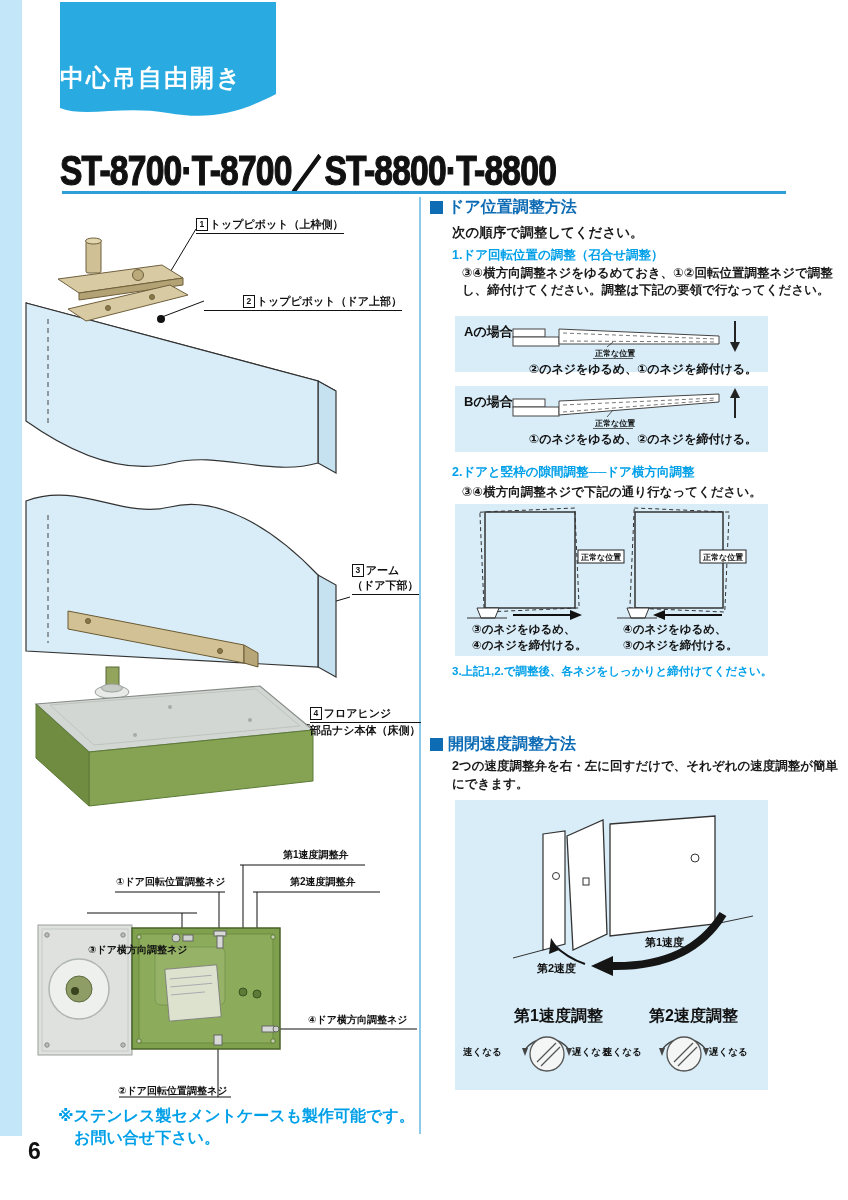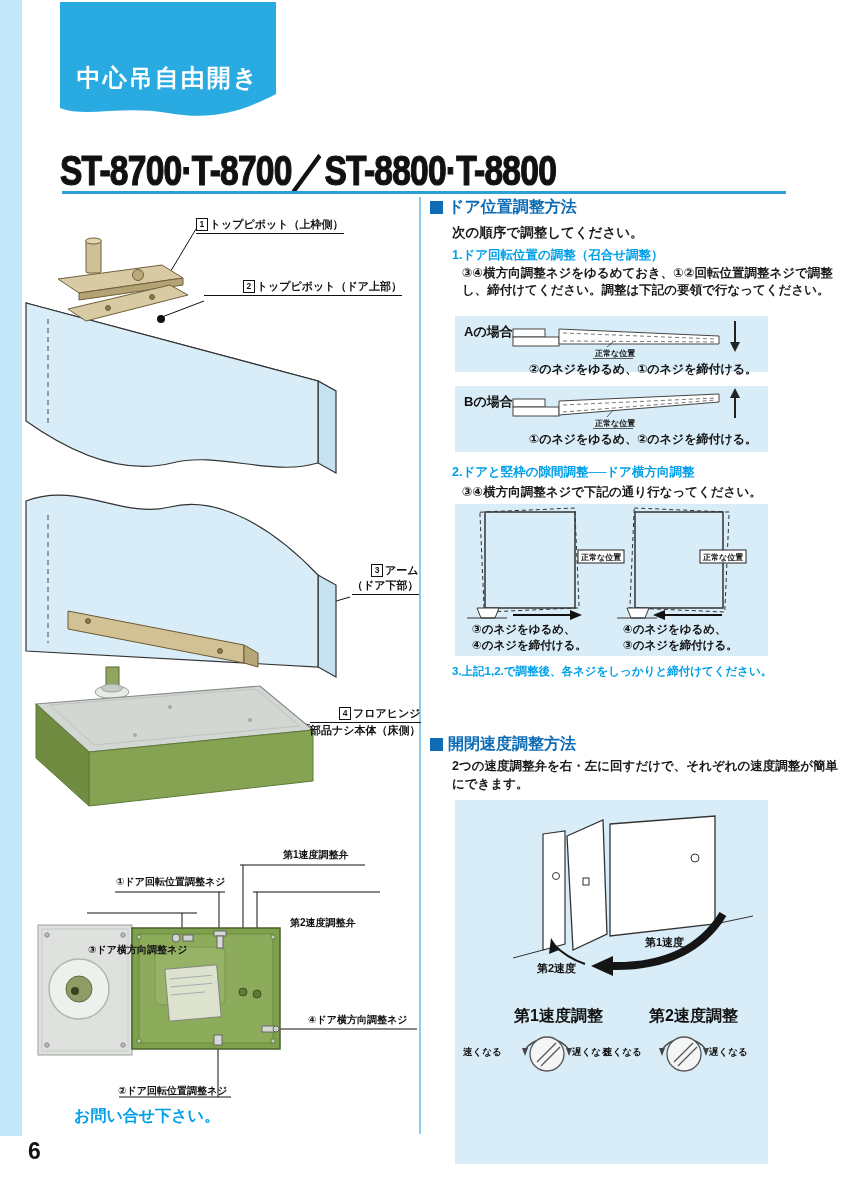--- a/index.html
+++ b/index.html
@@ -2,21 +2,21 @@
 <html><head>
 <meta charset="utf-8">
 <style>
   html,body{margin:0;padding:0;background:#fff;}
   body{width:848px;height:1200px;position:relative;overflow:hidden;
        font-family:"Liberation Sans","DejaVu Sans",sans-serif;color:#111;}
   .a{position:absolute;}
   .b{font-weight:bold;}
   .nw{white-space:nowrap;}
   
-  .lbl{font-size:11px;font-weight:bold;color:#111;white-space:nowrap;text-align:right;}
+  .lbl{font-size:11px;font-weight:bold;color:#111;white-space:nowrap;}
   .ul{border-bottom:1.3px solid #111;padding-bottom:1px;}
   .bx{display:inline-block;border:1.2px solid #111;font-size:8.5px;line-height:1;
       padding:1px 2.5px;margin-right:2px;vertical-align:1px;font-weight:bold;}
   .slbl{font-size:10px;font-weight:bold;white-space:nowrap;}
   
   .rhead{display:flex;align-items:center;font-size:16px;font-weight:bold;color:#0e6cb5;}
   .sq{width:13px;height:13px;background:#0e6cb5;display:inline-block;margin-right:5px;flex:none;}
   .cyan{color:#00a0e9;font-weight:bold;}
   .bodyt{font-weight:bold;color:#1a1a1a;}
   .bluebox{background:#d9edf8;}
@@ -30,21 +30,21 @@
 </style>
 </head>
 <body>
 
 <div class="a" style="left:0;top:0;width:22px;height:1136px;background:#c3e7f8;"></div>
 
 <div class="a" style="left:60px;top:2px;width:216px;height:124px;">
   <svg width="216" height="124" viewBox="0 0 216 124">
     <path d="M0 0 H216 V92 C178 112 148 118 108 111 C62 103 26 116 0 106 Z" fill="#29abe2"></path>
   </svg>
-  <div class="a b" style="left:0;right:0;top:60px;text-align:center;color:#fff;font-size:24px;letter-spacing:2px;">中心吊自由開き</div>
+  <div class="a b" style="left:0;right:0;top:60px;color:#fff;font-size:24px;letter-spacing:2px;">中心吊自由開き</div>
 </div>
 
 <div class="a" id="title" style="left:60px;top:143px;">ST-8700·T-8700／ST-8800·T-8800</div>
 <div class="a" style="left:62px;top:191px;width:724px;height:3px;background:#2b9fd6;"></div>
 
 <div class="a" style="left:419px;top:197px;width:2px;height:937px;background:#8ecbe9;"></div>
 
 <svg class="a" style="left:20px;top:215px;" width="400" height="612" viewBox="0 0 400 612">
 
   <g stroke="#111" stroke-width="1">
@@ -102,21 +102,21 @@
     <circle cx="230" cy="505" r="2" fill="#a7aca7"></circle>
     <circle cx="115" cy="520" r="2" fill="#a7aca7"></circle>
     <polygon points="69,537 293,515 293,566 69,591" fill="#85a352" stroke="#5c7a36"></polygon>
     <polygon points="16,489 69,537 69,591 16,543" fill="#6f8c41" stroke="#5c7a36"></polygon>
   </g>
 </svg>
 
 <div class="a lbl ul" style="left:196px;top:217px;">
   <span class="bx">1</span><span>トップピボット（上枠側）</span>
 </div>
-<div class="a lbl ul" style="left:204px;top:279px;padding-left:39px;">
+<div class="a lbl ul" style="left:204px;top:294px;padding-left:39px;">
   <span class="bx">2</span><span>トップピボット（ドア上部）</span>
 </div>
 <div class="a lbl" style="left:352px;top:563px;">
   <div><span class="bx">3</span><span>アーム</span></div>
   <div class="ul">（ドア下部）</div>
 </div>
 <div class="a lbl" style="left:310px;top:706px;">
   <div class="ul"><span class="bx">4</span><span>フロアヒンジ</span></div>
   <div>部品ナシ本体（床側）</div>
 </div>
@@ -170,27 +170,28 @@
     <circle cx="241" cy="184" r="3" fill="#cfd3cf" stroke="#666"></circle>
     <rect x="179" y="190" width="8" height="10" fill="#d6d9d6" stroke="#666"></rect>
     <circle cx="104" cy="92" r="2.2" fill="#c8d0b8" stroke="#5c7a36"></circle>
     <circle cx="238" cy="92" r="2.2" fill="#c8d0b8" stroke="#5c7a36"></circle>
     <circle cx="104" cy="196" r="2.2" fill="#c8d0b8" stroke="#5c7a36"></circle>
     <circle cx="238" cy="196" r="2.2" fill="#c8d0b8" stroke="#5c7a36"></circle>
   </g>
 </svg>
 
 <div class="a slbl" style="left:283px;top:848px;">第1速度調整弁</div>
-<div class="a slbl" style="left:290px;top:916px;">第2速度調整弁</div>
+<div class="a slbl" style="left:290px;top:875px;">第2速度調整弁</div>
 <div class="a slbl" style="left:116px;top:875px;">①ドア回転位置調整ネジ</div>
 <div class="a slbl" style="left:88px;top:943px;">③ドア横方向調整ネジ</div>
 <div class="a slbl" style="left:308px;top:1013px;">④ドア横方向調整ネジ</div>
 <div class="a slbl" style="left:118px;top:1084px;">②ドア回転位置調整ネジ</div>
 
 <div class="a note" style="left:58px;top:1105px;">
+  <div>※ステンレス製セメントケースも製作可能です。</div>
   <div style="padding-left:16px;">お問い合せ下さい。</div>
 </div>
 
 <div class="a b" style="left:28px;top:1138px;font-size:23px;">6</div>
 
 <div class="a rhead" style="left:430px;top:197px;">
   <span class="sq"></span>
   <span>ドア位置調整方法</span>
 </div>
 <div class="a bodyt" style="left:452px;top:224px;font-size:13.5px;">次の順序で調整してください。</div>
@@ -274,21 +275,21 @@
 </div>
 
 <div class="a cyan nw" style="left:452px;top:664px;font-size:11.5px;">3.上記1,2.で調整後、各ネジをしっかりと締付けてください。</div>
 
 <div class="a rhead" style="left:430px;top:734px;">
   <span class="sq"></span>
   <span>開閉速度調整方法</span>
 </div>
 <div class="a bodyt" style="left:452px;top:758px;width:388px;font-size:12.5px;line-height:1.4;">2つの速度調整弁を右・左に回すだけで、それぞれの速度調整が簡単にできます。</div>
 
-<div class="a bluebox" style="left:455px;top:800px;width:313px;height:364px;">
+<div class="a bluebox" style="left:455px;top:800px;width:313px;height:290px;">
   <svg class="a" style="left:0;top:8px;" width="313" height="170" viewBox="0 0 313 170">
 
     <polygon points="155,16 260,8 260,116 155,128" fill="#fff" stroke="#333" stroke-width="1.3"></polygon>
     <circle cx="240" cy="50" r="4" fill="#fff" stroke="#333"></circle>
     <polygon points="88,26 110,23 110,136 88,142" fill="#fff" stroke="#333" stroke-width="1.2"></polygon>
     <circle cx="101" cy="68" r="3.5" fill="#fff" stroke="#333"></circle>
     <polygon points="112,28 148,12 152,126 118,142" fill="#fff" stroke="#333" stroke-width="1.3"></polygon>
     <rect x="128" y="70" width="6" height="7" fill="#fff" stroke="#333"></rect>
 
     <line x1="58" y1="150" x2="88" y2="142" stroke="#333"></line>

